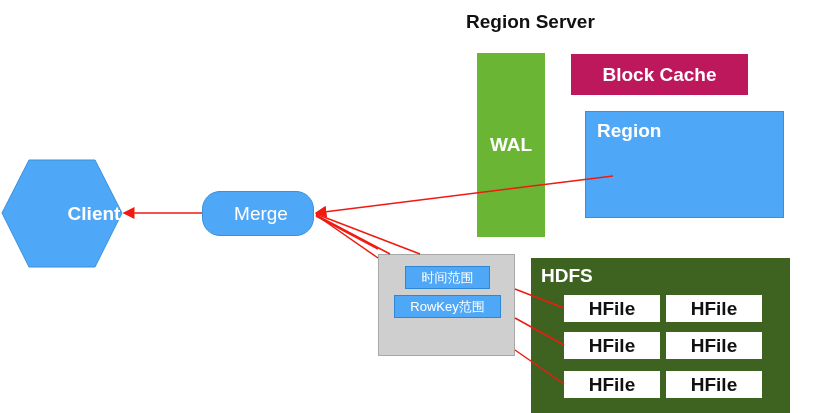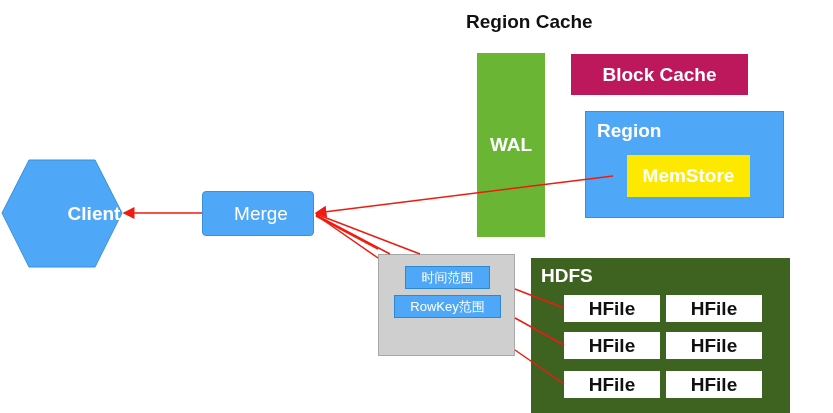--- a/index.html
+++ b/index.html
@@ -5,59 +5,58 @@
   html, body { margin: 0; padding: 0; background: #ffffff; }
   body { width: 833px; height: 413px; position: relative; overflow: hidden;
          font-family: "Liberation Sans", "DejaVu Sans", sans-serif; }
   .abs { position: absolute; box-sizing: border-box; }
   .title { left: 466px; top: 11px; font-size: 19px; font-weight: bold; color: #111; }
   .client { left: 1px; top: 159px; width: 122px; height: 109px; }
   .client svg { position: absolute; left: 0; top: 0; }
   .client span { position: absolute; left: 0; top: 0; width: 122px; height: 109px; display: flex;
                  align-items: center; justify-content: center; color: #fff; font-weight: bold; font-size: 19px; margin-left: 32px; }
   .merge { left: 202px; top: 191px; width: 112px; height: 45px; background: #4fa8f7; border: 1px solid #3a8fd8;
-           border-radius: 4px; color: #fff; font-size: 19px; display: flex; align-items: center; justify-content: center; padding-left: 6px; }
+           border-radius: 18px; color: #fff; font-size: 19px; display: flex; align-items: center; justify-content: center; padding-left: 6px; }
   .wal { left: 477px; top: 53px; width: 68px; height: 184px; background: #6bb534; color: #fff; font-weight: bold;
          font-size: 19px; display: flex; align-items: center; justify-content: center; }
   .block { left: 571px; top: 54px; width: 177px; height: 41px; background: #be185d; color: #fff; font-weight: bold;
            font-size: 19px; display: flex; align-items: center; justify-content: center; }
   .region { left: 585px; top: 111px; width: 199px; height: 107px; background: #4fa8f7; border: 1px solid #3a8fd8; }
   .region-label { position: absolute; left: 11px; top: 8px; color: #fff; font-weight: bold; font-size: 19px; }
   .memstore { position: absolute; left: 41px; top: 43px; width: 123px; height: 42px; background: #fde800;
               color: #fff; font-weight: bold; font-size: 19px; display: flex; align-items: center; justify-content: center; }
   .filter { left: 378px; top: 254px; width: 137px; height: 102px; background: #cfcfcf; border: 1px solid #a8a8a8; }
   .ftag { position: absolute; height: 21px; background: #4fa8f7; border: 1px solid #2e86d6; color: #fff; font-size: 13px;
           display: flex; align-items: center; justify-content: center; }
   .hdfs { left: 531px; top: 258px; width: 259px; height: 155px; background: #3e6220; }
   .hdfs-label { position: absolute; left: 10px; top: 7px; color: #fff; font-weight: bold; font-size: 19px; }
   .hfile { position: absolute; width: 96px; height: 27px; background: #fff; color: #111; font-weight: bold; font-size: 19px;
            display: flex; align-items: center; justify-content: center; }
   svg.arrows { position: absolute; left: 0; top: 0; pointer-events: none; }
 </style>
 </head>
 <body>
 
-<div class="abs title">Region Cache</div>
+<div class="abs title">Region Server</div>
 
 <div class="abs client">
   <svg width="122" height="109">
     <polygon points="28,1 94,1 121,54 94,108 28,108 1,54" fill="#4fa8f7" stroke="#3a8fd8" stroke-width="1"></polygon>
   </svg>
   <span>Client</span>
 </div>
 
 <div class="abs merge">Merge</div>
 
 <div class="abs wal">WAL</div>
 
 <div class="abs block">Block Cache</div>
 
 <div class="abs region">
   <div class="region-label">Region</div>
-  <div class="memstore">MemStore</div>
 </div>
 
 <div class="abs filter">
   <div class="ftag" style="left:15px;top:40px;width:105px;">RowKey范围</div>
   <div class="ftag" style="left:26px;top:11px;width:83px;">时间范围</div>
 </div>
 
 <div class="abs hdfs">
   <div class="hdfs-label">HDFS</div>
   <div class="hfile" style="left:33px;top:37px;">HFile</div>

